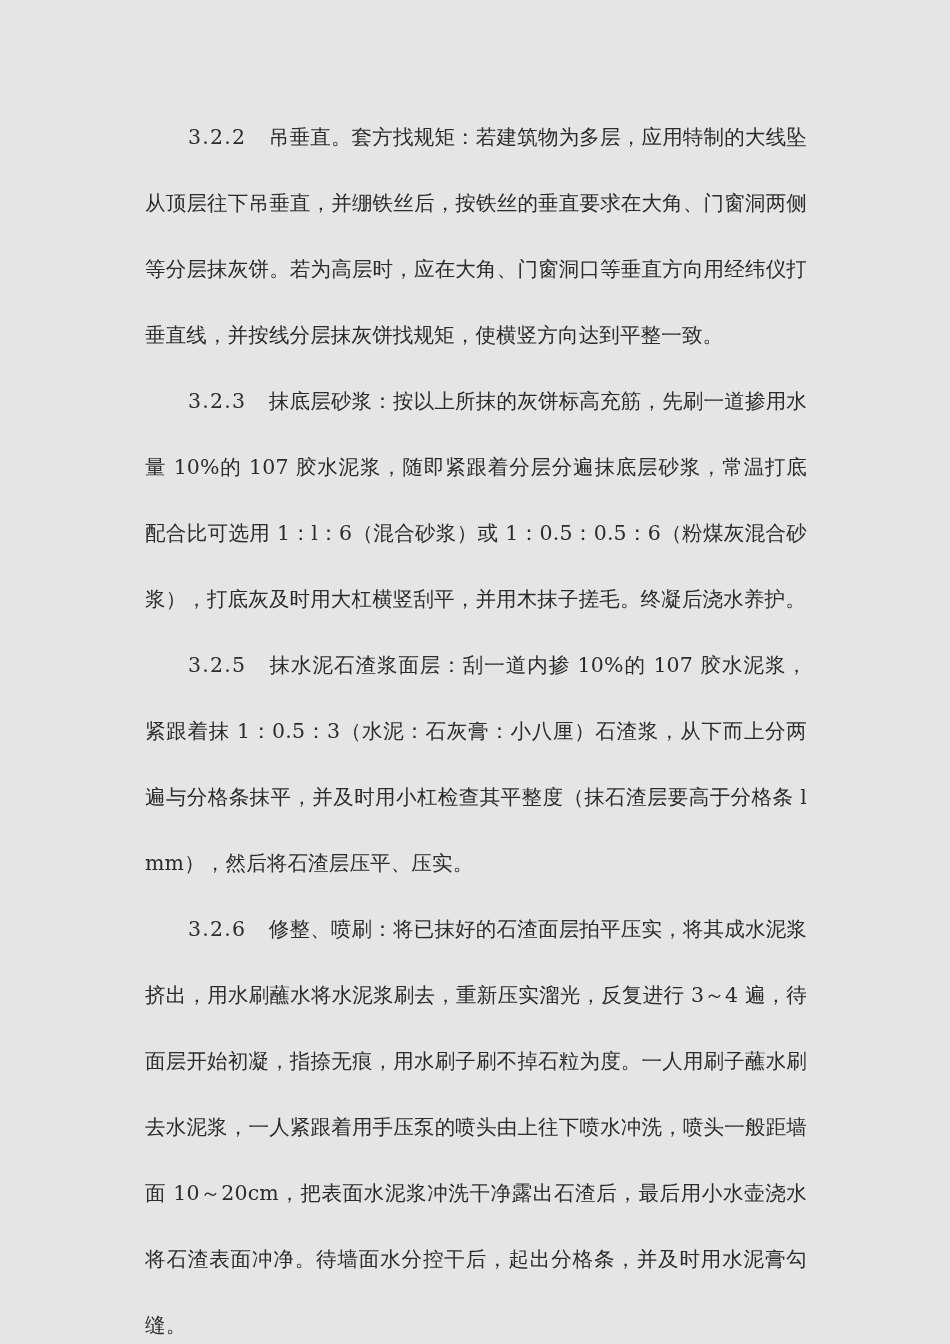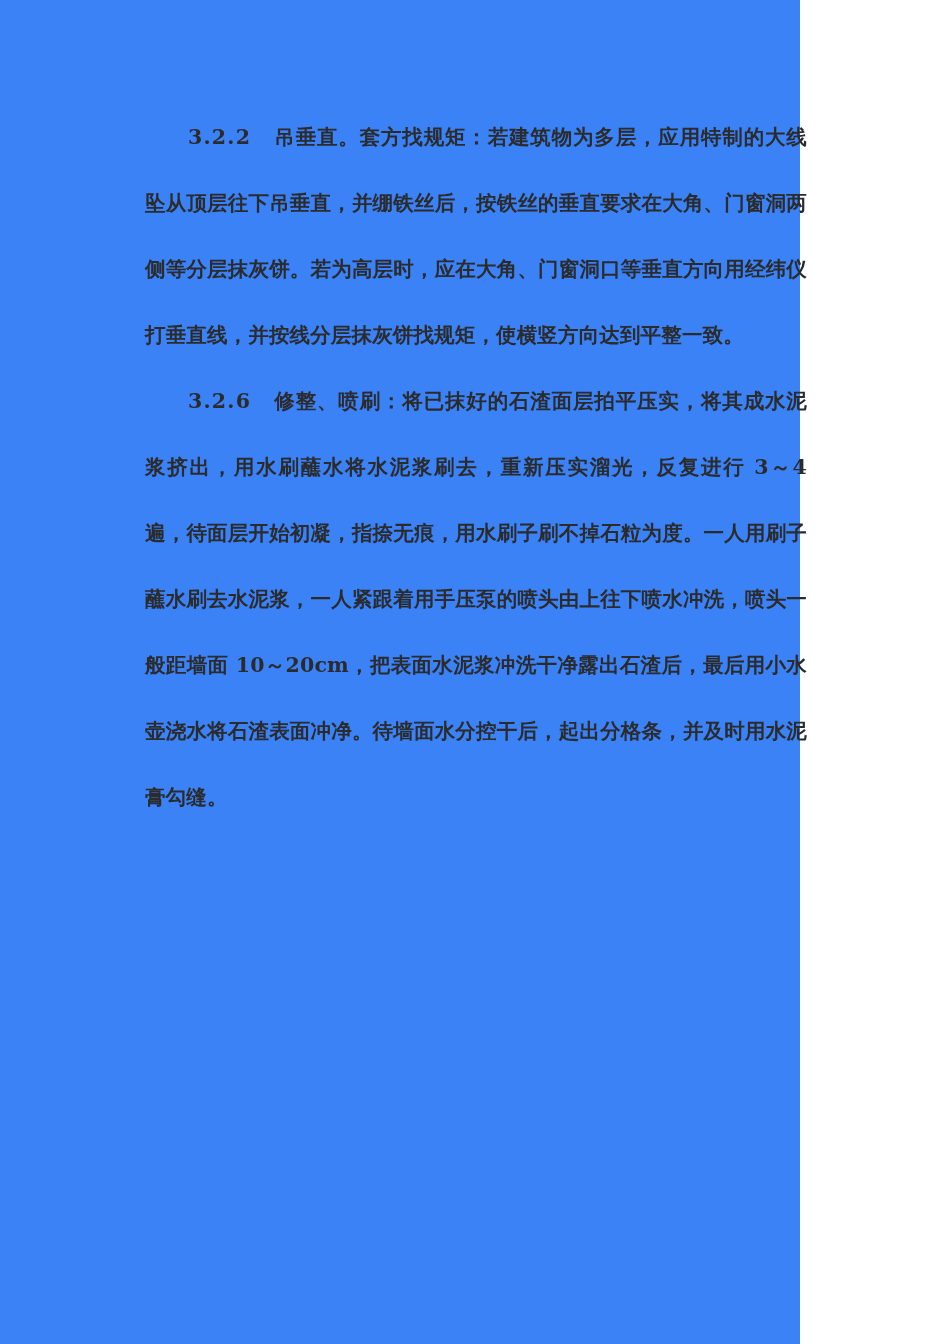--- a/index.html
+++ b/index.html
@@ -10,25 +10,24 @@
   }
   body {
     width: 950px;
     height: 1344px;
     font-family: "DejaVu Serif", "Liberation Serif", serif;
     color: #1a1a1a;
     overflow: hidden;
   }
   #page {
     position: relative;
-    width: 800px;
+    width: 950px;
     height: 1344px;
-    background: #3b82f6;
+    background: #e5e5e5;
     box-sizing: border-box;
-    font-weight: bold;
   }
   #doc-body {
     position: absolute;
     left: 145px;
     top: 104px;
     width: 662px;
   }
   .para {
     margin: 0 0 0 0;
     font-size: 20.5px;
@@ -50,19 +49,21 @@
   }
 </style>
 </head>
 <body>
 
 <div id="page">
   <div id="doc-body">
 
     <p class="para"><span class="num">3.2.2</span><span class="gap"></span><span>吊垂直。套方找规矩：若建筑物为多层，应用特制的大线坠从顶层往下吊垂直，并绷铁丝后，按铁丝的垂直要求在大角、门窗洞两侧等分层抹灰饼。若为高层时，应在大角、门窗洞口等垂直方向用经纬仪打垂直线，并按线分层抹灰饼找规矩，使横竖方向达到平整一致。</span></p>
 
+    <p class="para"><span class="num">3.2.3</span><span class="gap"></span><span>抹底层砂浆：按以上所抹的灰饼标高充筋，先刷一道掺用水量 10%的 107 胶水泥浆，随即紧跟着分层分遍抹底层砂浆，常温打底配合比可选用 1：l：6（混合砂浆）或 1：0.5：0.5：6（粉煤灰混合砂浆），打底灰及时用大杠横竖刮平，并用木抹子搓毛。终凝后浇水养护。</span></p>
 
 
+    <p class="para"><span class="num">3.2.5</span><span class="gap"></span><span>抹水泥石渣浆面层：刮一道内掺 10%的 107 胶水泥浆，紧跟着抹 1：0.5：3（水泥：石灰膏：小八厘）石渣浆，从下而上分两遍与分格条抹平，并及时用小杠检查其平整度（抹石渣层要高于分格条 lmm），然后将石渣层压平、压实。</span></p>
 
     <p class="para"><span class="num">3.2.6</span><span class="gap"></span><span>修整、喷刷：将已抹好的石渣面层拍平压实，将其成水泥浆挤出，用水刷蘸水将水泥浆刷去，重新压实溜光，反复进行 3～4 遍，待面层开始初凝，指捺无痕，用水刷子刷不掉石粒为度。一人用刷子蘸水刷去水泥浆，一人紧跟着用手压泵的喷头由上往下喷水冲洗，喷头一般距墙面 10～20cm，把表面水泥浆冲洗干净露出石渣后，最后用小水壶浇水将石渣表面冲净。待墙面水分控干后，起出分格条，并及时用水泥膏勾缝。</span></p>
 
   </div>
 </div>
 
 </body></html>

